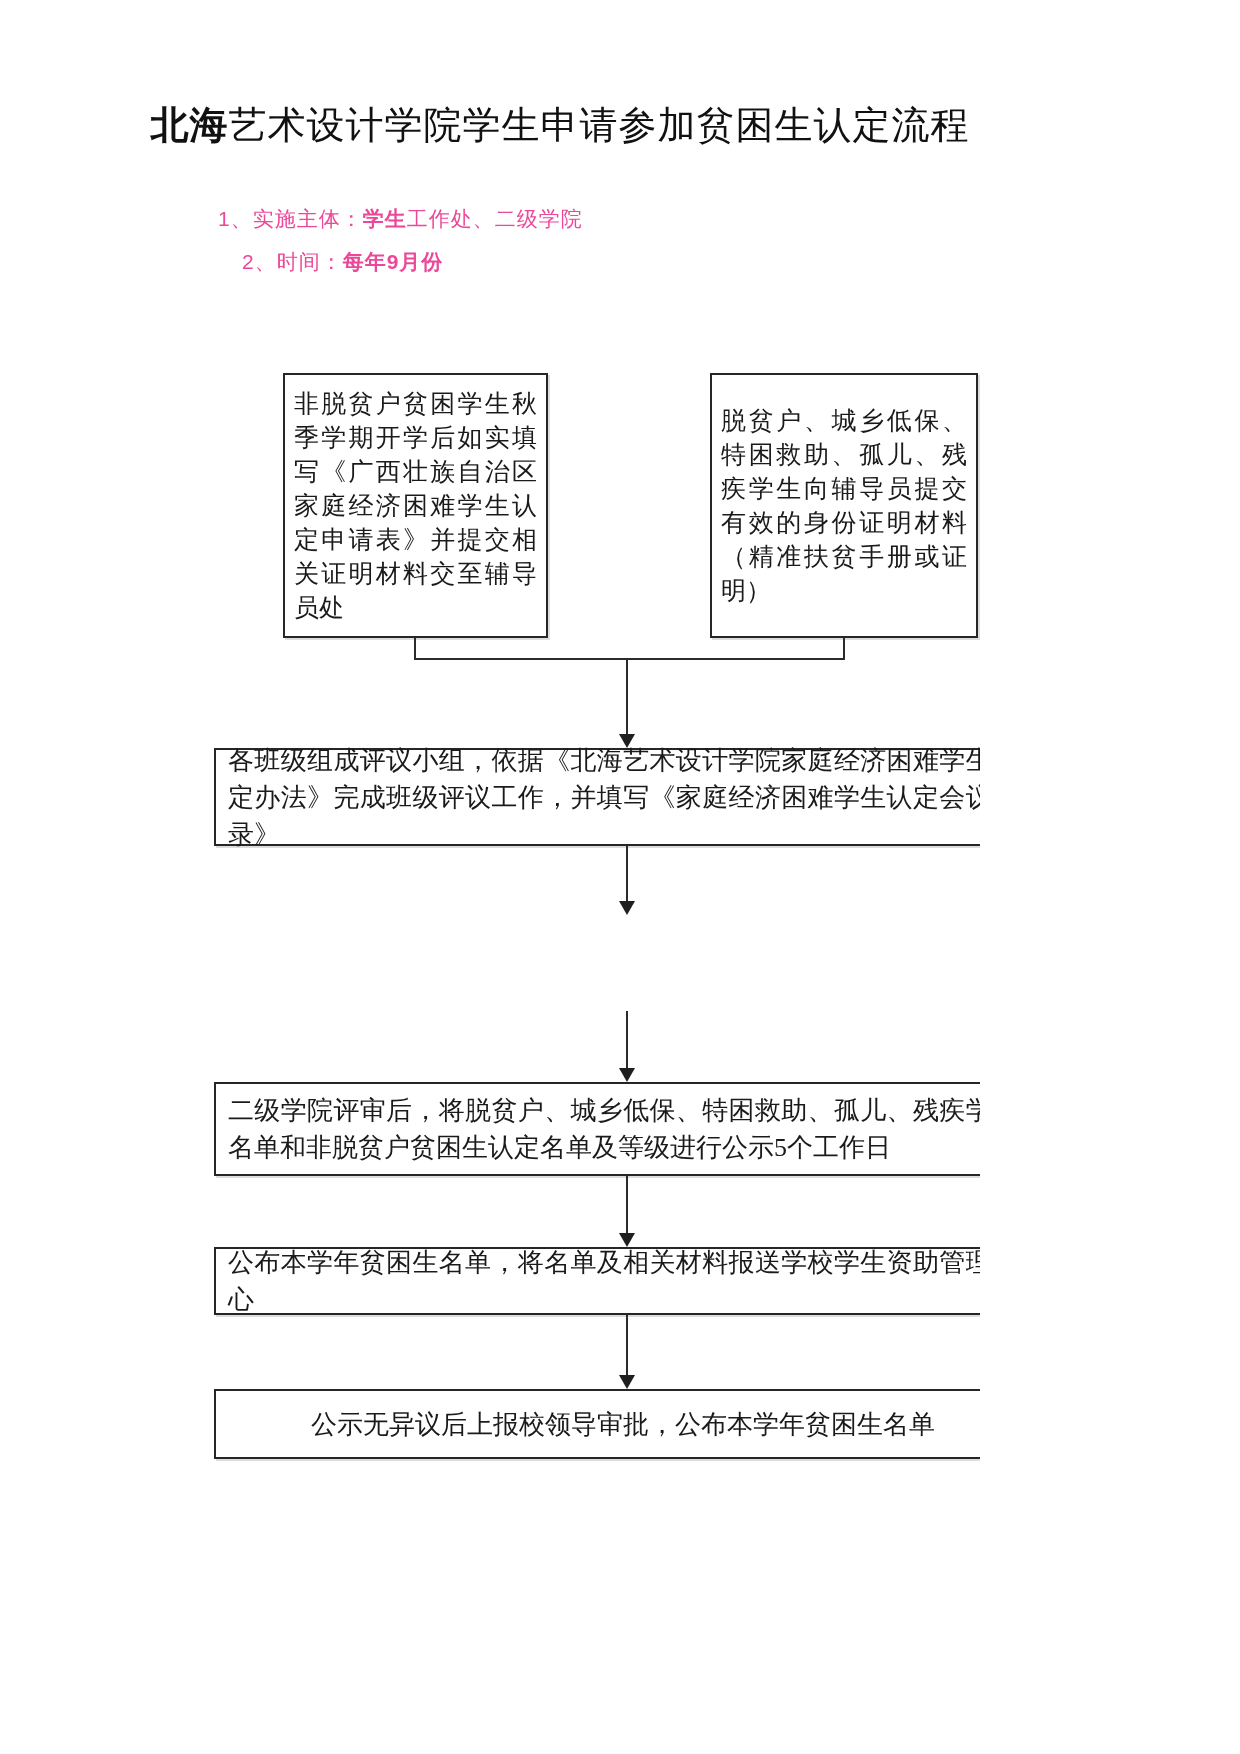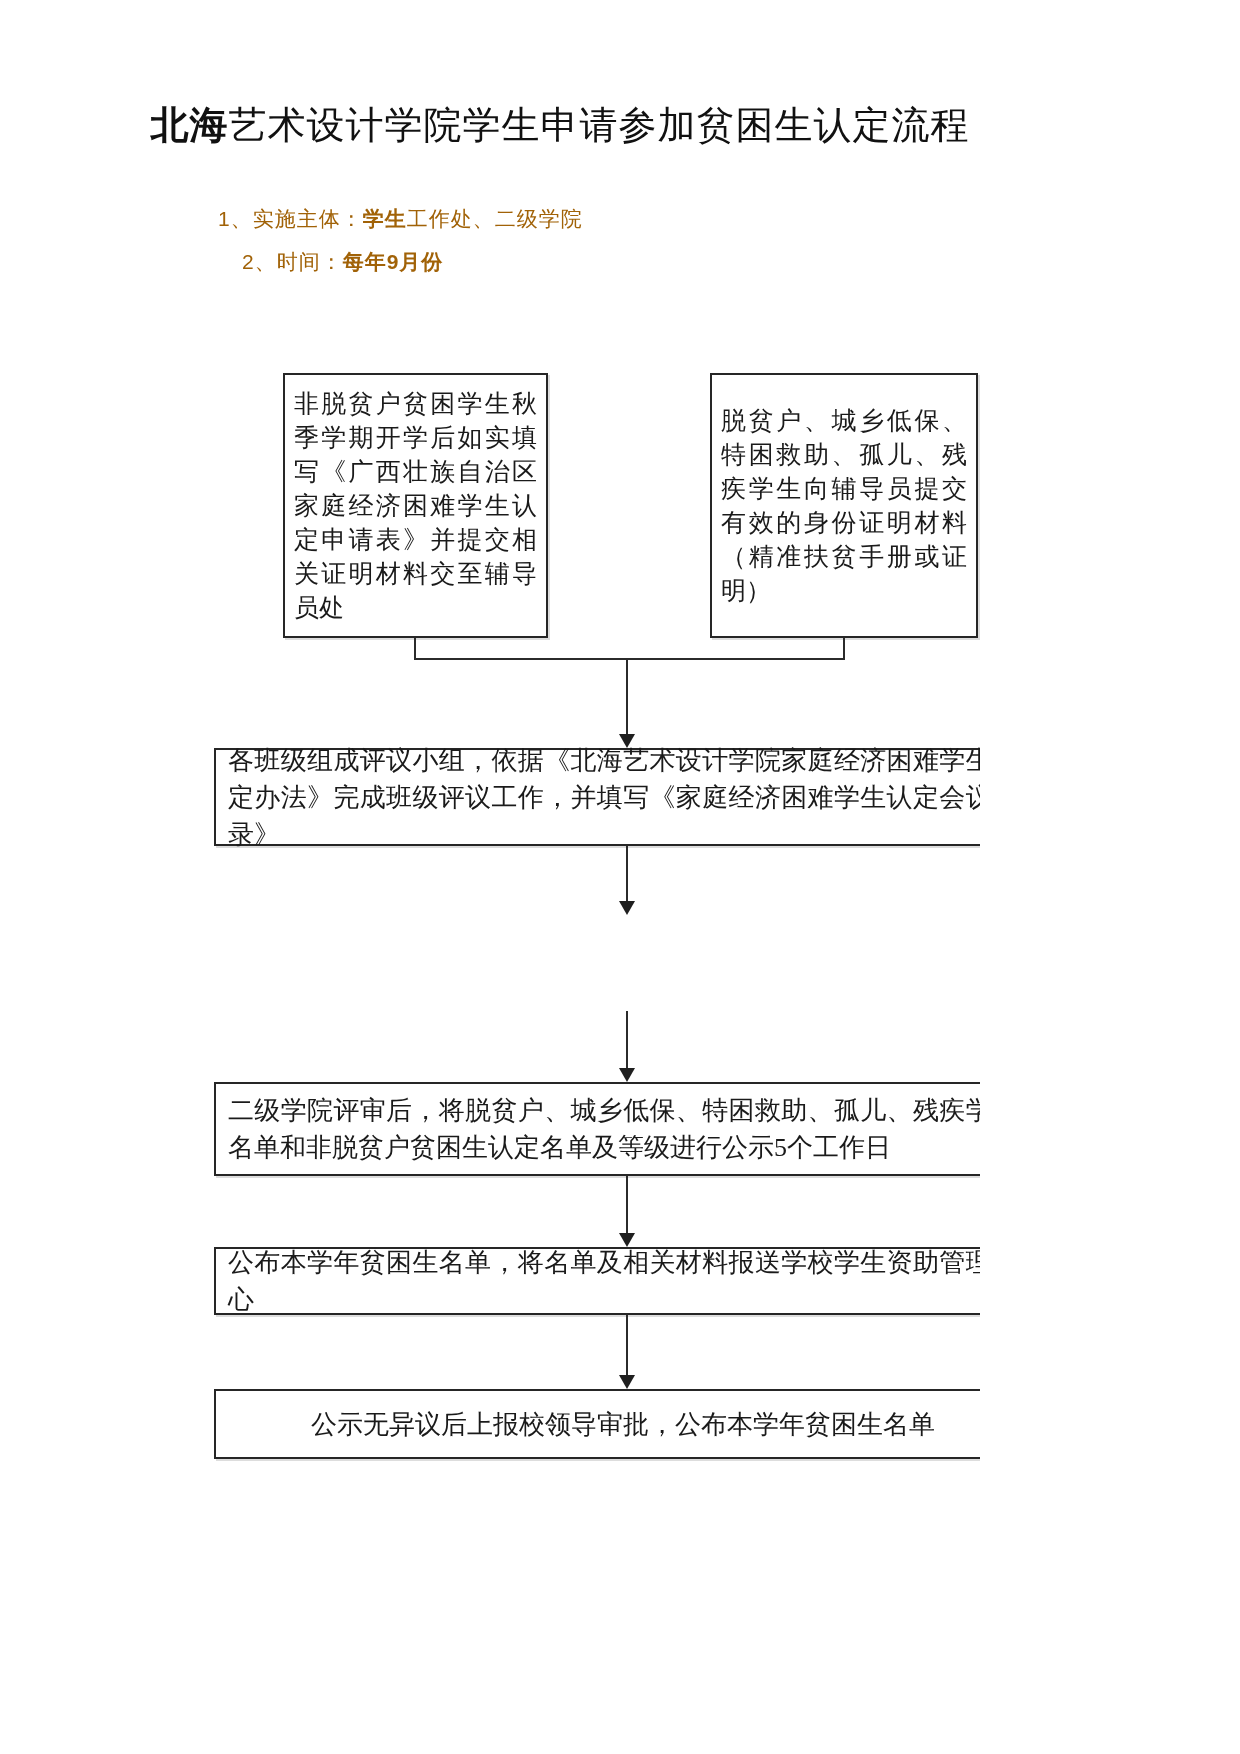--- a/index.html
+++ b/index.html
@@ -28,21 +28,21 @@
     color: #111111;
     letter-spacing: 1px;
     white-space: nowrap;
   }
   .bold { font-weight: bold; }
   .note {
     position: absolute;
     left: 218px;
     font-size: 21px;
     line-height: 28px;
-    color: #a16207;
+    color: #ec4899;
     letter-spacing: 1px;
     white-space: nowrap;
   }
   .note-1 { top: 205px; }
   .note-2 { top: 248px; margin-left: 24px; }
 
   .box {
     position: absolute;
     background: #ffffff;
     border: 2px solid #262626;

